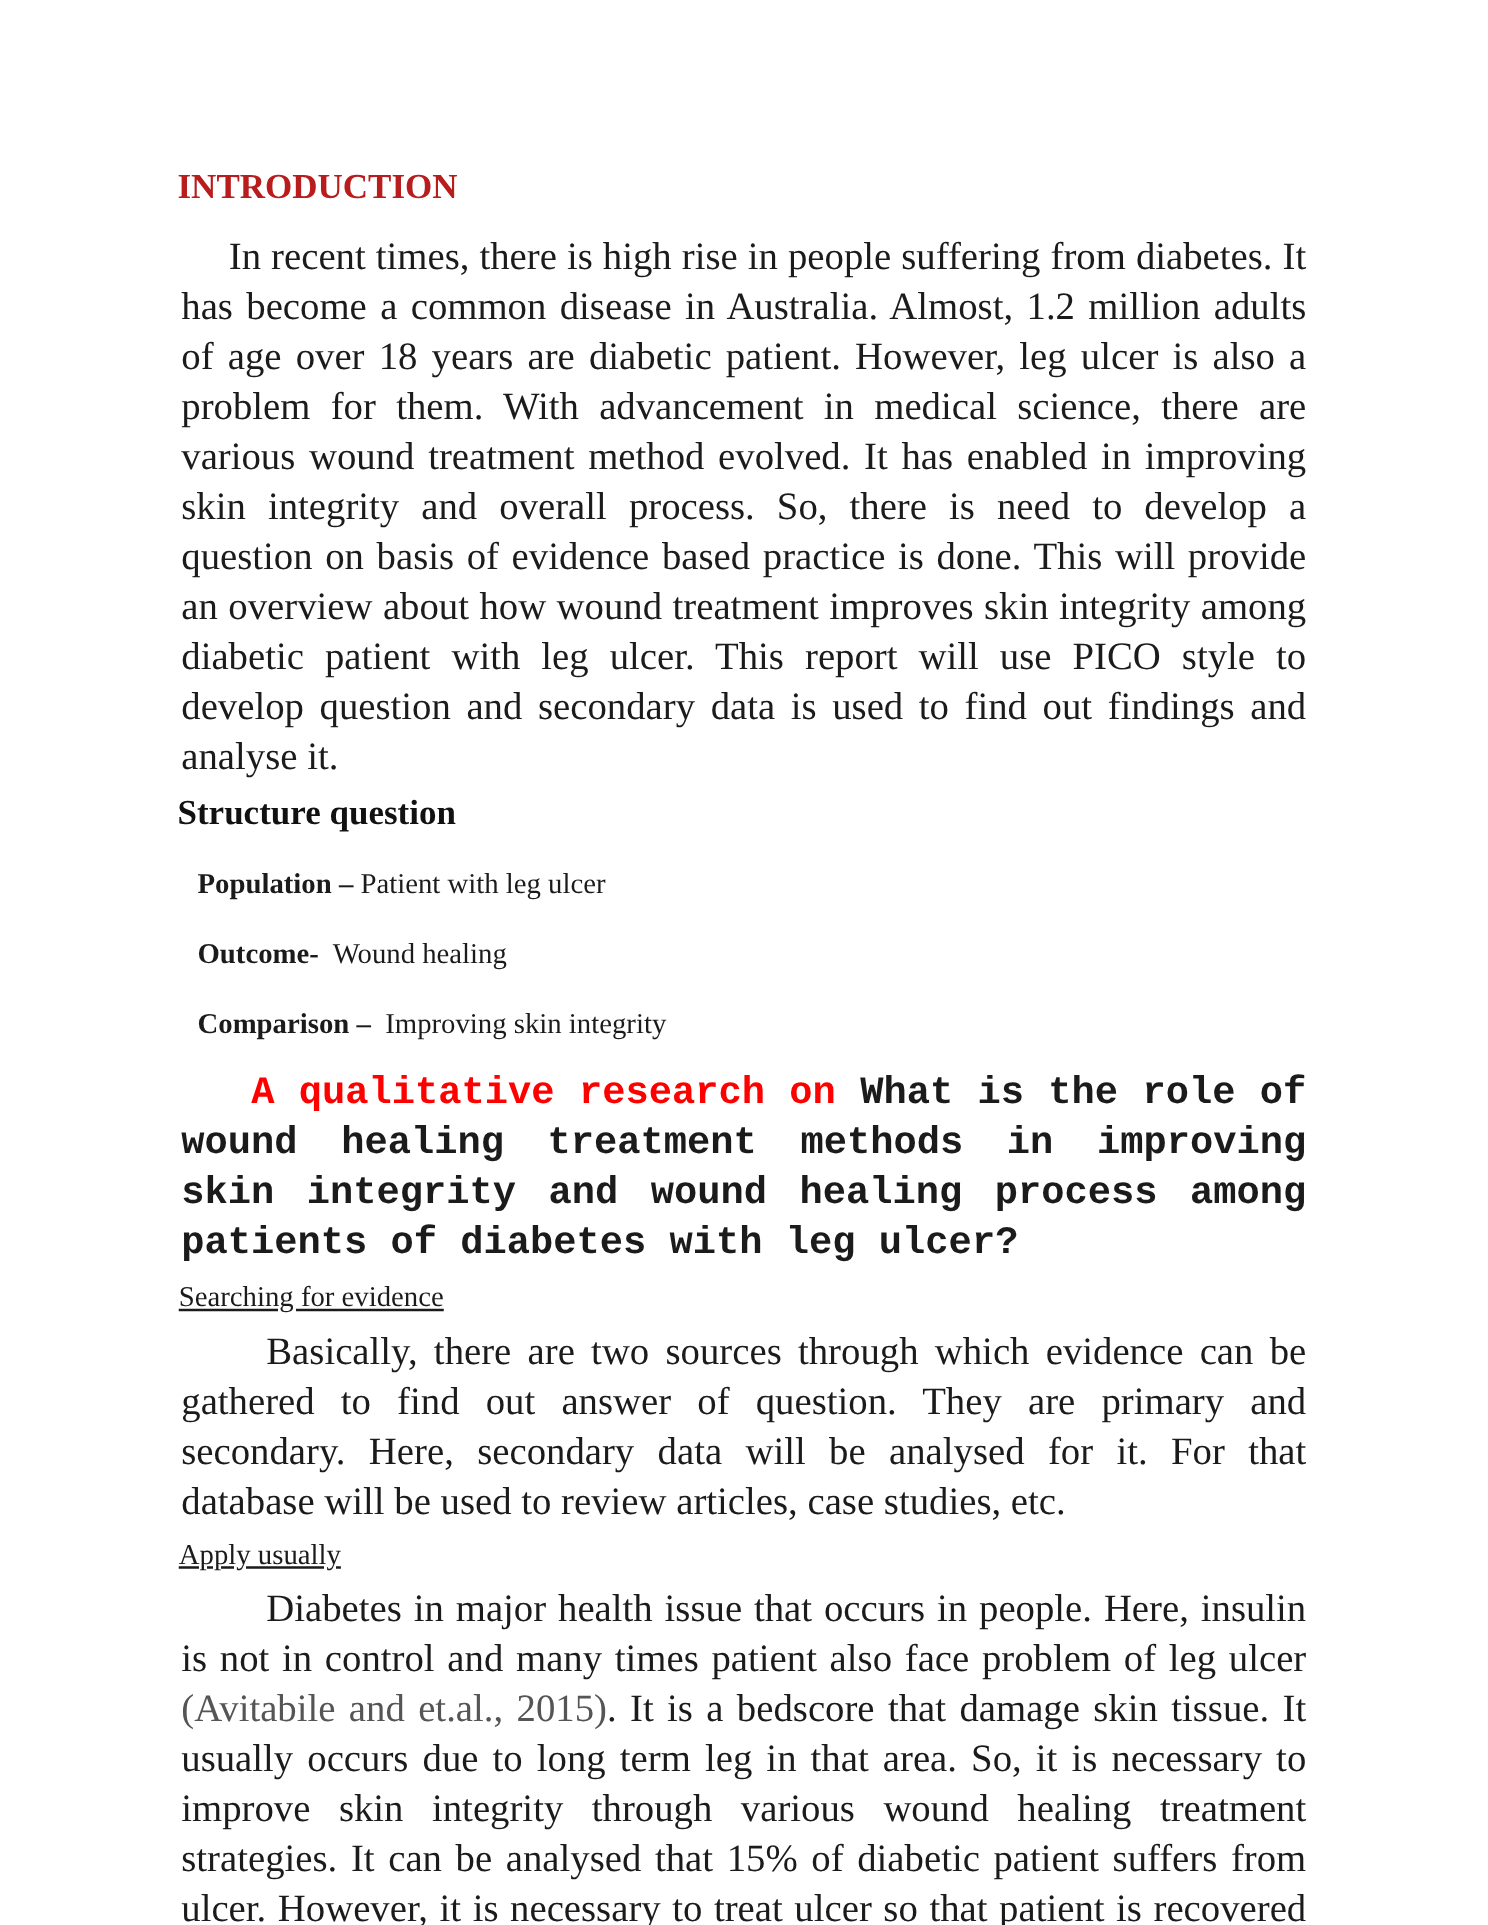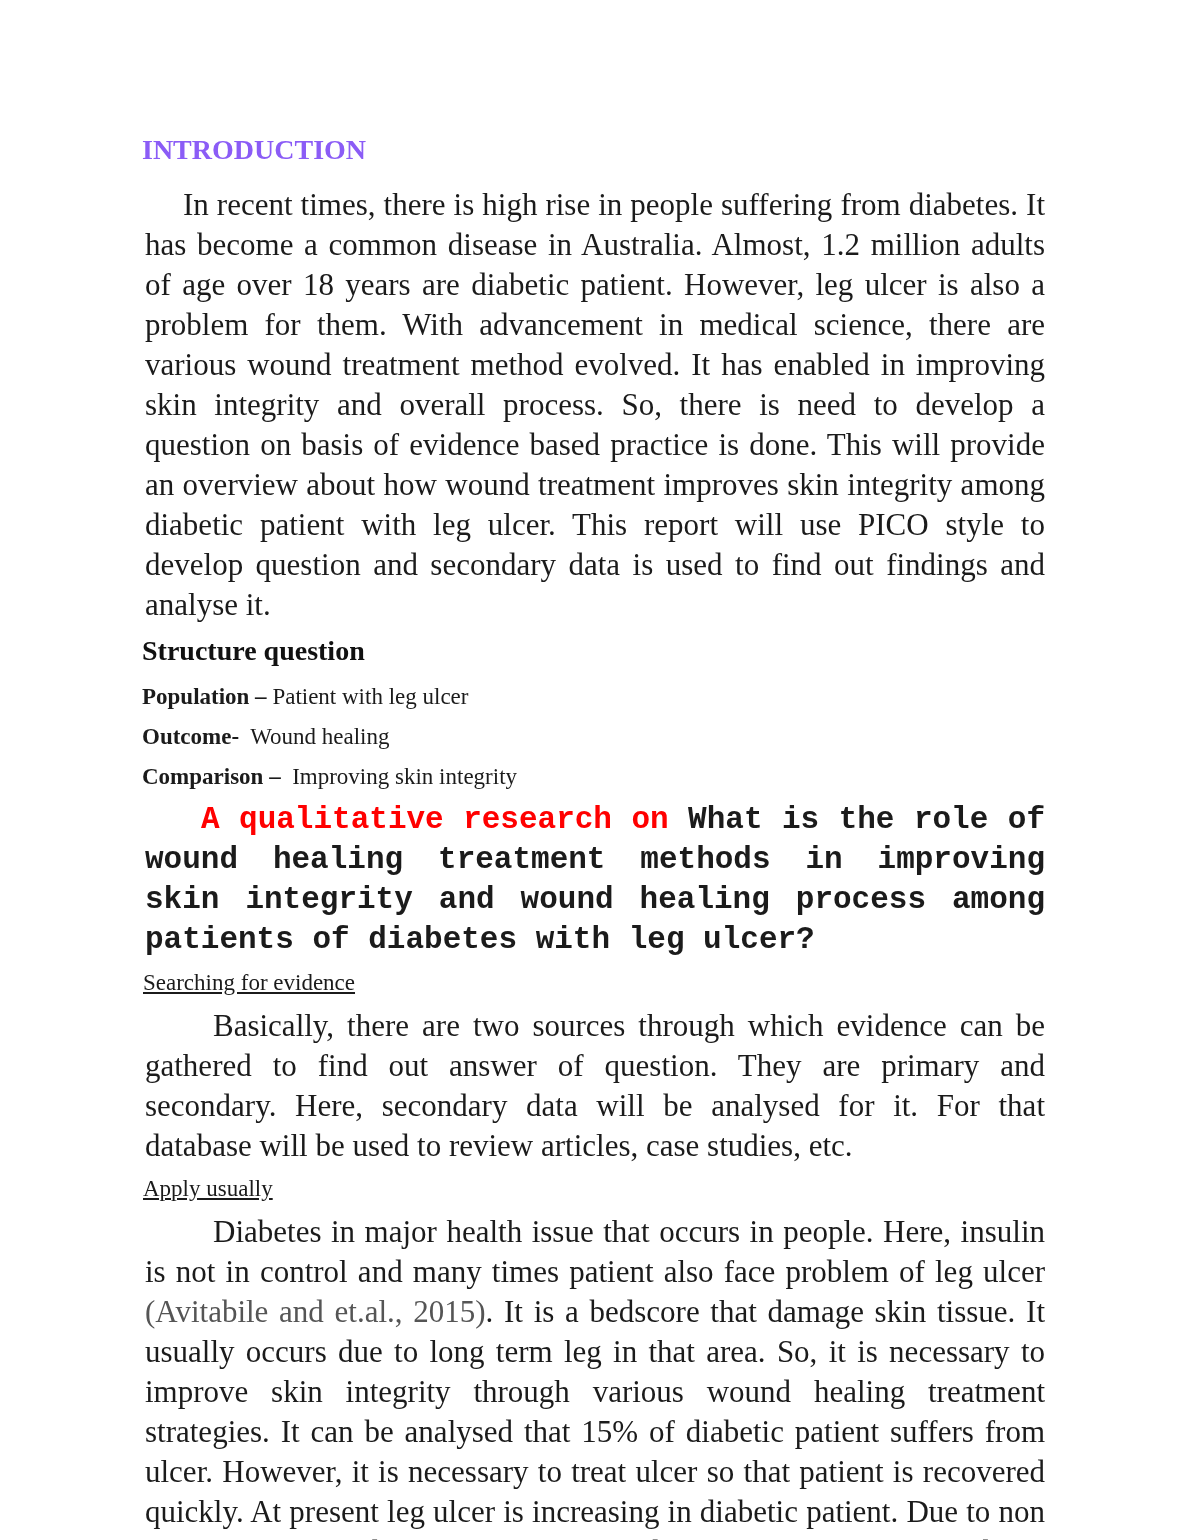--- a/index.html
+++ b/index.html
@@ -18,42 +18,42 @@
     box-sizing: border-box;
     width: 1190px;
     height: 1540px;
     padding: 130px 142px 0 142px;
   }
   h1.doc-title {
     font-size: 28px;
     line-height: 40px;
     font-weight: bold;
     margin: 0 0 15px 0;
-    color: #8b5cf6;
+    color: #b91c1c;
   }
   h2.doc-subtitle {
     font-size: 28px;
     line-height: 40px;
     font-weight: bold;
     margin: 6px 0 6px 0;
     color: #111111;
   }
   p.body-text {
     font-size: 31px;
     line-height: 40px;
     margin: 3px;
     text-align: justify;
   }
   .p-intro   { text-indent: 38px; }
   .p-question{ text-indent: 56px; font-weight: bold; font-family: Liberation Mono, monospace; }
   .p-body    { text-indent: 68px; }
   .pico-line {
     font-size: 23px;
     line-height: 40px;
-    margin: 0;
+    margin: 16px;
   }
   .pico-label { font-weight: bold; }
   .pico-value { white-space: pre-wrap; }
   .red-text   { color: var(--highlight_red, #ff0000); }
   .citation   { color: var(--citation_gray, #555555); }
   .underline-line {
     font-size: 23px;
     line-height: 40px;
     margin: 1px;
   }

